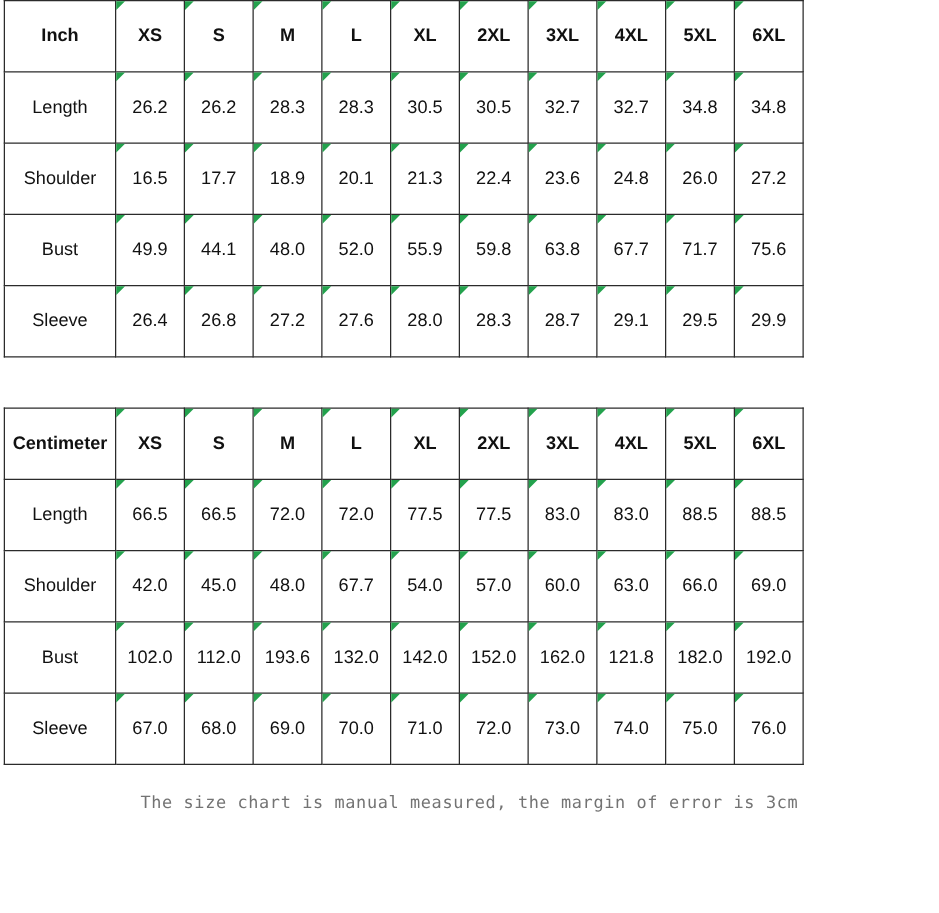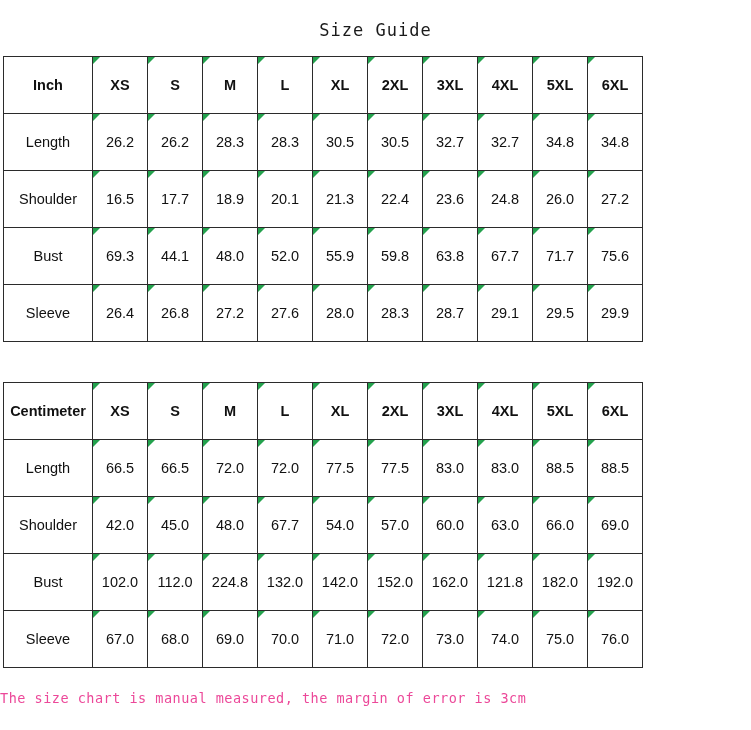--- a/index.html
+++ b/index.html
@@ -72,30 +72,30 @@
     border-right: 7px solid transparent;
   }
   .col-first { width: 88px; }
   .spacer {
     height: 40px;
   }
   .footnote {
     font-family: "DejaVu Sans Mono", monospace;
     font-size: 13.5px;
     letter-spacing: 0.5px;
-    color: #ec4899;
+    text-align: center;
+    color: #737373;
     padding-top: 22px;
   }
 </style>
 </head>
 <body>
 
 <div class="page">
 
-  <div class="title">Size Guide</div>
 
   <table class="size-table">
     <thead>
       <tr>
         <th class="col-first unit-head">Inch</th>
         <th class="mark">XS</th>
         <th class="mark">S</th>
         <th class="mark">M</th>
         <th class="mark">L</th>
         <th class="mark">XL</th>
@@ -128,21 +128,21 @@
         <td class="mark">20.1</td>
         <td class="mark">21.3</td>
         <td class="mark">22.4</td>
         <td class="mark">23.6</td>
         <td class="mark">24.8</td>
         <td class="mark">26.0</td>
         <td class="mark">27.2</td>
       </tr>
       <tr>
         <td class="col-first row-head">Bust</td>
-        <td class="mark">69.3</td>
+        <td class="mark">49.9</td>
         <td class="mark">44.1</td>
         <td class="mark">48.0</td>
         <td class="mark">52.0</td>
         <td class="mark">55.9</td>
         <td class="mark">59.8</td>
         <td class="mark">63.8</td>
         <td class="mark">67.7</td>
         <td class="mark">71.7</td>
         <td class="mark">75.6</td>
       </tr>
@@ -204,21 +204,21 @@
         <td class="mark">57.0</td>
         <td class="mark">60.0</td>
         <td class="mark">63.0</td>
         <td class="mark">66.0</td>
         <td class="mark">69.0</td>
       </tr>
       <tr>
         <td class="col-first row-head">Bust</td>
         <td class="mark">102.0</td>
         <td class="mark">112.0</td>
-        <td class="mark">224.8</td>
+        <td class="mark">193.6</td>
         <td class="mark">132.0</td>
         <td class="mark">142.0</td>
         <td class="mark">152.0</td>
         <td class="mark">162.0</td>
         <td class="mark">121.8</td>
         <td class="mark">182.0</td>
         <td class="mark">192.0</td>
       </tr>
       <tr>
         <td class="col-first row-head">Sleeve</td>

